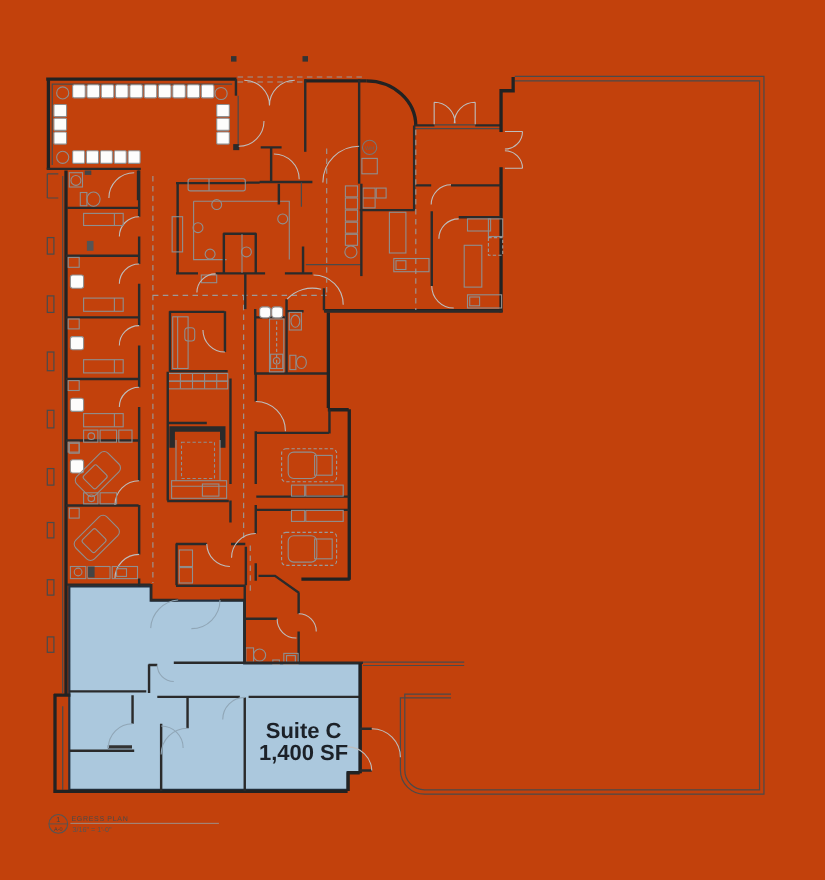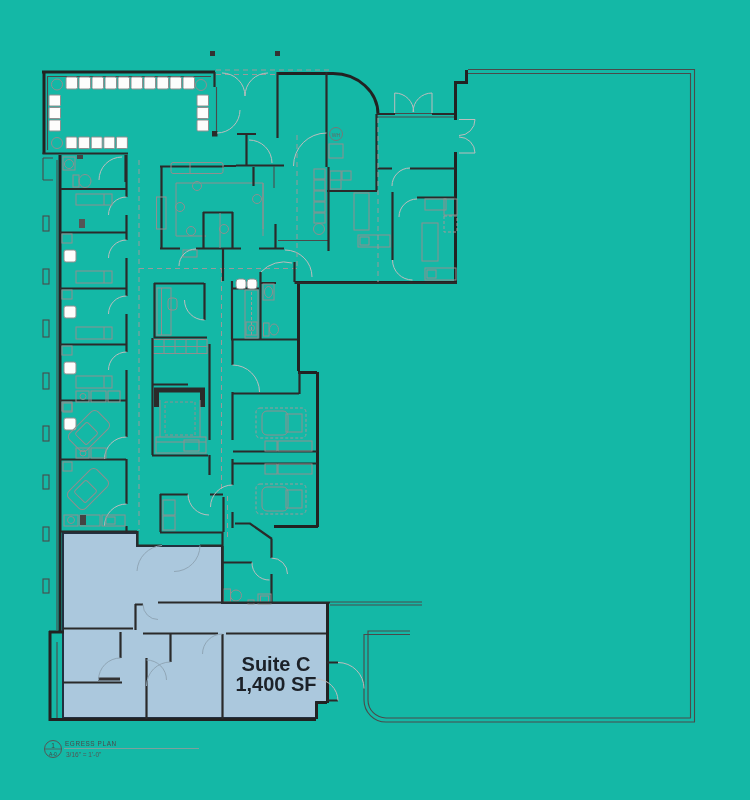--- a/index.html
+++ b/index.html
@@ -1,16 +1,16 @@
 <!DOCTYPE html>
 <html><head>
 <meta charset="utf-8">
 <style>
   html,body{margin:0;padding:0;background:#ffffff;}
-  .page{width:750px;height:800px;position:relative;background:#14b8a6;font-family:"Liberation Sans", sans-serif;}
+  .page{width:750px;height:800px;position:relative;background:#c2410c;font-family:"Liberation Sans", sans-serif;}
   .w{stroke:#2a2a2a;stroke-width:2.2;fill:none;stroke-linecap:butt}
   .w3{stroke:#222;stroke-width:3;fill:none}
   .t{stroke:#4a4a4a;stroke-width:1.1;fill:none}
   .f{stroke:#8f8f8f;stroke-width:1;fill:none}
   .ff{stroke:#8f8f8f;stroke-width:1;fill:#fdfdfc}
   .fd{stroke:#9a9a9a;stroke-width:1;fill:none;stroke-dasharray:3 2}
   .a{stroke:#bdbdbd;stroke-width:1;fill:none}
   .ab{stroke:#90a6b6;stroke-width:1;fill:none}
   .d{stroke:#9a9a9a;stroke-width:1;fill:none;stroke-dasharray:5 4}
 </style>

